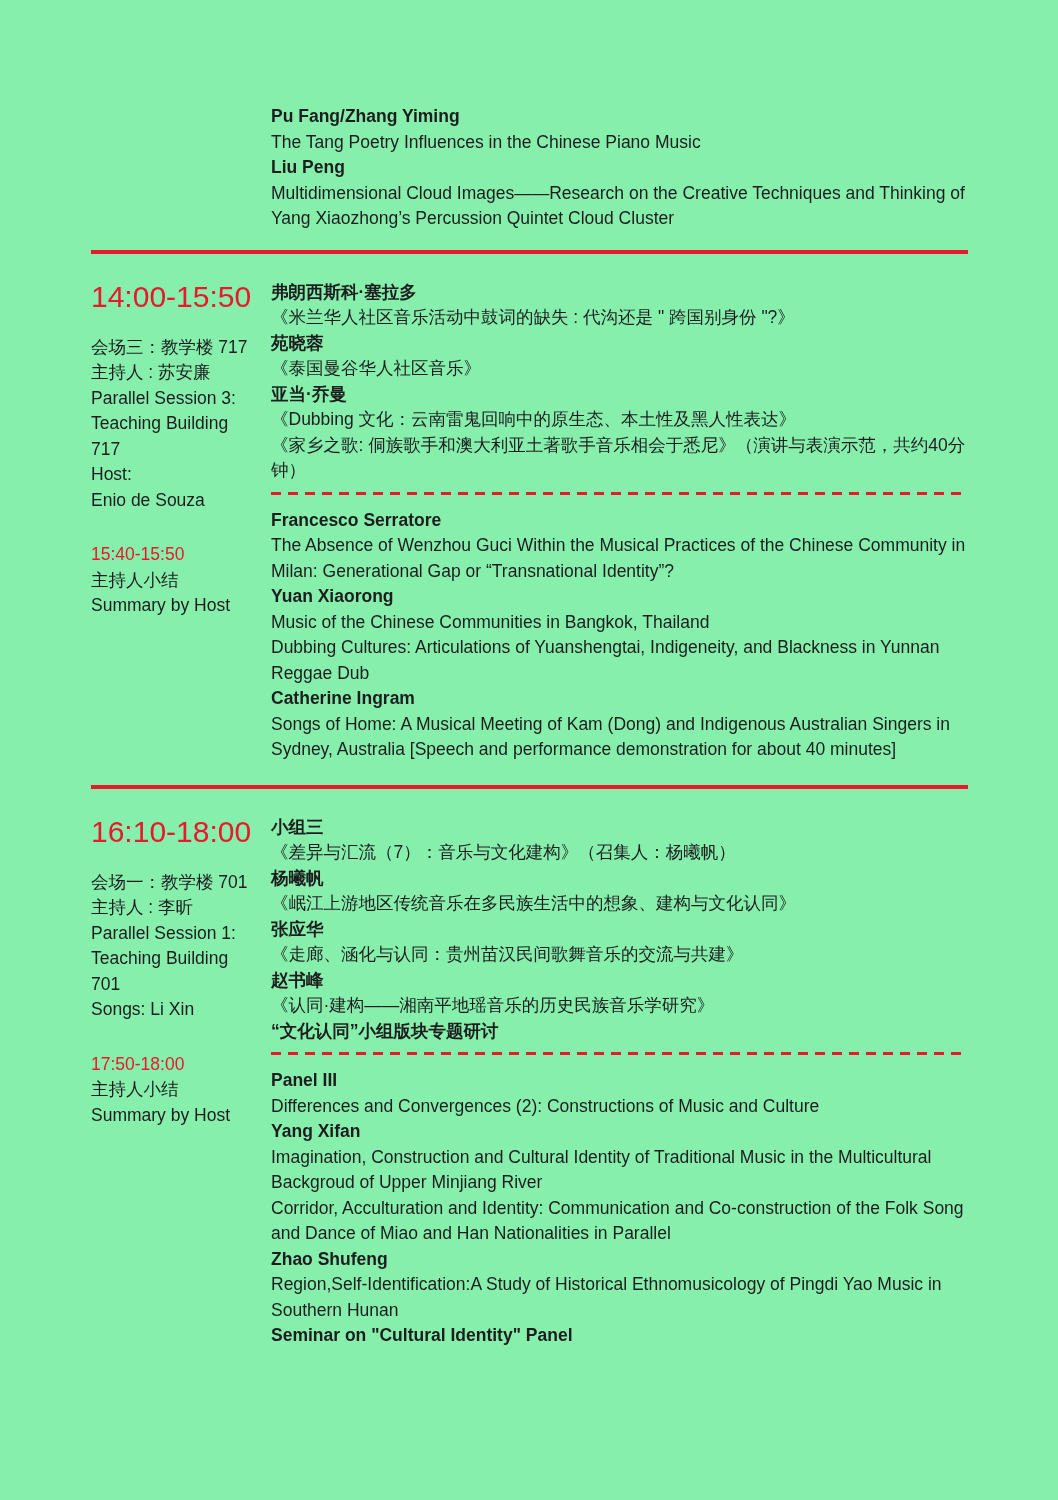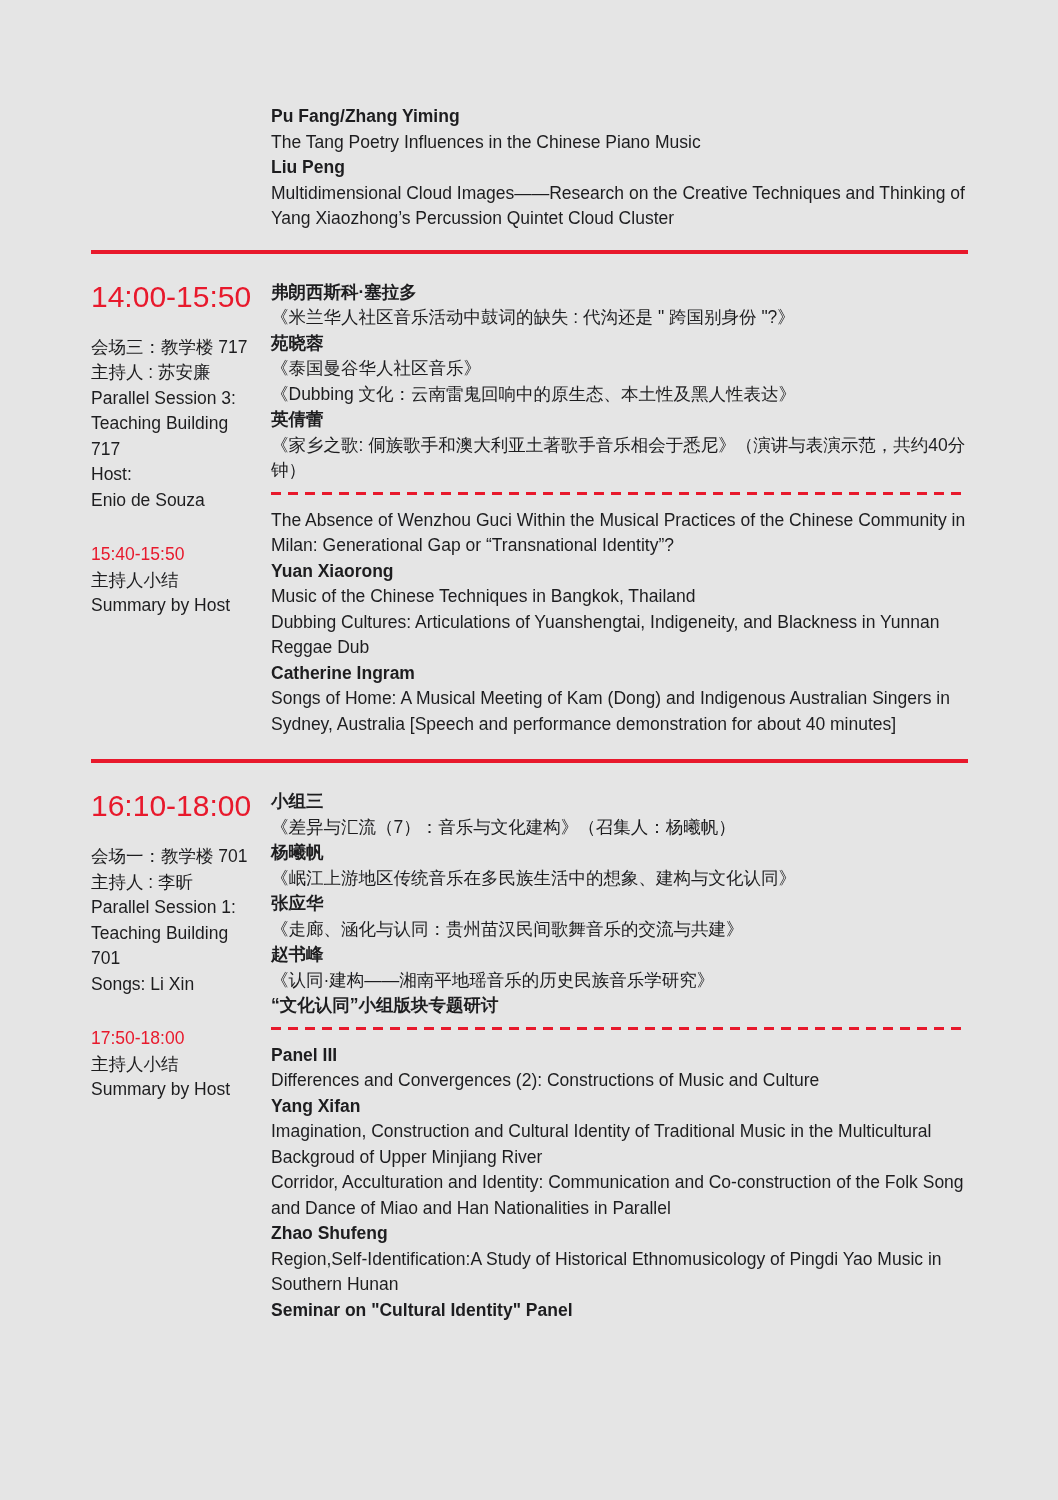--- a/index.html
+++ b/index.html
@@ -1,21 +1,21 @@
 <!DOCTYPE html>
 <html style="--red: #e8192c; --ink: #1d1d1f;"><head>
 <meta charset="utf-8">
 <style>
   :root { --red:#e8192c; --ink:#1d1d1f; }
   * { box-sizing:border-box; }
   body { margin:0; background:#ffffff; }
   .page {
     position:relative;
     width:1058px; height:1500px;
-    background:#e5e5e5;
+    background:#86efac;
     padding:104px 90px 0 91px;
     font-family:"Liberation Sans","DejaVu Sans",sans-serif;
     font-size:17.5px; line-height:25.5px;
     color:var(--ink);
     overflow:hidden;
   }
   .pre-block { margin-left:180px; }
   .rule {
     height:4px; background:var(--red);
     margin:18px 0 26px 0;
@@ -64,29 +64,30 @@
       <div>Enio de Souza</div>
       <div class="sub-time">15:40-15:50</div>
       <div>主持人小结</div>
       <div>Summary by Host</div>
     </div>
     <div class="col-right">
       <div class="name">弗朗西斯科·塞拉多</div>
       <div class="zh">《米兰华人社区音乐活动中鼓词的缺失 : 代沟还是 " 跨国别身份 "?》</div>
       <div class="name">苑晓蓉</div>
       <div class="zh">《泰国曼谷华人社区音乐》</div>
+      <div class="name">亚当·乔曼</div>
       <div class="zh">《Dubbing 文化：云南雷鬼回响中的原生态、本土性及黑人性表达》</div>
-      <div class="name">英倩蕾</div>
       <div class="zh">《家乡之歌: 侗族歌手和澳大利亚土著歌手音乐相会于悉尼》（演讲与表演示范，共约40分钟）</div>
 
       <div class="dashed"></div>
 
+      <div class="name">Francesco Serratore</div>
       <div class="en">The Absence of Wenzhou Guci Within the Musical Practices of the Chinese Community in Milan: Generational Gap or “Transnational Identity”?</div>
       <div class="name">Yuan Xiaorong</div>
-      <div class="en">Music of the Chinese Techniques in Bangkok, Thailand</div>
+      <div class="en">Music of the Chinese Communities in Bangkok, Thailand</div>
       <div class="en">Dubbing Cultures: Articulations of Yuanshengtai, Indigeneity, and Blackness in Yunnan Reggae Dub</div>
       <div class="name">Catherine Ingram</div>
       <div class="en">Songs of Home: A Musical Meeting of Kam (Dong) and Indigenous Australian Singers in Sydney, Australia [Speech and performance demonstration for about 40 minutes]</div>
     </div>
   </div>
 
   <div class="rule second"></div>
 
   <div class="session">
     <div class="col-left">

